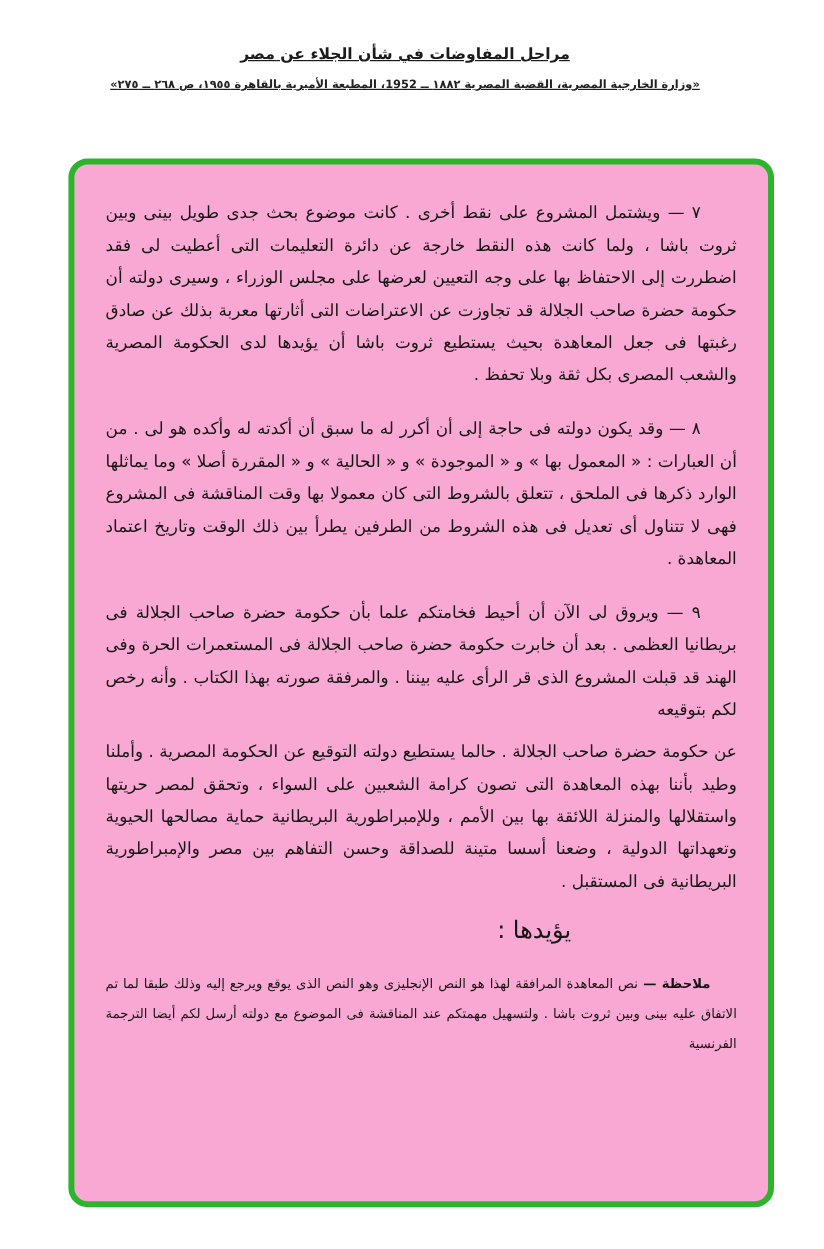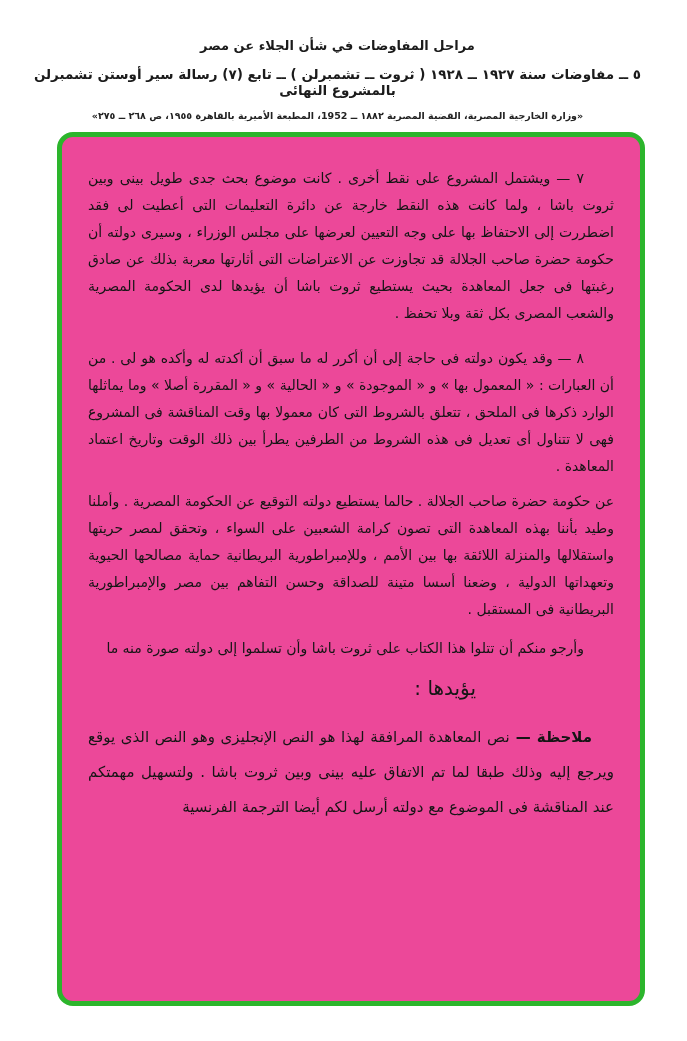--- a/index.html
+++ b/index.html
@@ -5,77 +5,76 @@
   * { margin:0; padding:0; box-sizing:border-box; }
   html,body { background:#ffffff; }
   body {
     width:687px; height:1041px;
     position:relative; overflow:hidden;
     font-family:"DejaVu Sans", sans-serif;
     color:#1b1b1b;
   }
   .header {
     position:absolute; top:38px; left:0; right:12px;
-    text-align:center; direction:rtl;
+    text-align:center; direction:rtl;text-decoration:underline;
   }
   .header .title    { font-size:13px;   font-weight:bold; }
   .header .subtitle { font-size:13.5px; font-weight:bold; margin-top:13px; }
   .header .source   { font-size:9.5px;  font-weight:bold; margin-top:12px; color:#222; }
 
   .doc-frame {
     position:absolute; left:57px; top:132px;
     width:588px; height:874px;
     border:5px solid #2cb52c;
     border-radius:16px;
-    background:#ec4899;
+    background:#f9a8d4;
   }
   .doc-content {
     position:absolute; top:0; left:0; right:0; bottom:0;
     padding:28px 26px 0 26px;
     direction:rtl;
     font-size:14px; line-height:27px;
     text-align:justify;
     color:#151515;
   }
   .para       { text-indent:30px; }
   .para + .para { margin-top:18px; }
   .para-cont  { margin-top:8px; }
   .closing    { margin-top:12px; text-indent:30px; text-align:right; }
   .signature  {
     margin-top:10px; padding-right:138px;
     display:flex; direction:rtl; align-items:baseline; gap:44px;
     font-size:20px; line-height:32px;
   }
   .footnote {
     margin-top:16px;
-    font-size:15px; line-height:35px;
+    font-size:11px; line-height:25px;
     text-align:justify; text-indent:22px;
   }
   .footnote .fn-label { font-weight:bold; }
 </style>
 </head>
 <body>
 
 <header class="header">
   <div class="title">مراحل المفاوضات في شأن الجلاء عن مصر</div>
-  <div class="subtitle">٥ ــ مفاوضات سنة ١٩٢٧ ــ ١٩٢٨ ( ثروت ــ تشمبرلن ) ــ تابع (٧) رسالة سير أوستن تشمبرلن بالمشروع النهائى</div>
   <div class="source">«وزارة الخارجية المصرية، القضية المصرية ١٨٨٢ ــ 1952، المطبعة الأميرية بالقاهرة ١٩٥٥، ص ٢٦٨ ــ ٢٧٥»</div>
 </header>
 
 <div class="doc-frame">
   <div class="doc-content">
 
     <div class="para">٧ — ويشتمل المشروع على نقط أخرى . كانت موضوع بحث جدى طويل بينى وبين ثروت باشا ، ولما كانت هذه النقط خارجة عن دائرة التعليمات التى أعطيت لى فقد اضطررت إلى الاحتفاظ بها على وجه التعيين لعرضها على مجلس الوزراء ، وسيرى دولته أن حكومة حضرة صاحب الجلالة قد تجاوزت عن الاعتراضات التى أثارتها معربة بذلك عن صادق رغبتها فى جعل المعاهدة بحيث يستطيع ثروت باشا أن يؤيدها لدى الحكومة المصرية والشعب المصرى بكل ثقة وبلا تحفظ .</div>
 
     <div class="para">٨ — وقد يكون دولته فى حاجة إلى أن أكرر له ما سبق أن أكدته له وأكده هو لى . من أن العبارات : « المعمول بها » و « الموجودة » و « الحالية » و « المقررة أصلا » وما يماثلها الوارد ذكرها فى الملحق ، تتعلق بالشروط التى كان معمولا بها وقت المناقشة فى المشروع فهى لا تتناول أى تعديل فى هذه الشروط من الطرفين يطرأ بين ذلك الوقت وتاريخ اعتماد المعاهدة .</div>
 
+    <div class="para">٩ — ويروق لى الآن أن أحيط فخامتكم علما بأن حكومة حضرة صاحب الجلالة فى بريطانيا العظمى . بعد أن خابرت حكومة حضرة صاحب الجلالة فى المستعمرات الحرة وفى الهند قد قبلت المشروع الذى قر الرأى عليه بيننا . والمرفقة صورته بهذا الكتاب . وأنه رخص لكم بتوقيعه</div>
 
     <div class="para-cont">عن حكومة حضرة صاحب الجلالة . حالما يستطيع دولته التوقيع عن الحكومة المصرية . وأملنا وطيد بأننا بهذه المعاهدة التى تصون كرامة الشعبين على السواء ، وتحقق لمصر حريتها واستقلالها والمنزلة اللائقة بها بين الأمم ، وللإمبراطورية البريطانية حماية مصالحها الحيوية وتعهداتها الدولية ، وضعنا أسسا متينة للصداقة وحسن التفاهم بين مصر والإمبراطورية البريطانية فى المستقبل .</div>
 
-    <div class="closing">وأرجو منكم أن تتلوا هذا الكتاب على ثروت باشا وأن تسلموا إلى دولته صورة منه ما</div>
 
     <div class="signature">
       <span>يؤيدها :</span>
     </div>
 
     <div class="footnote">
       <span class="fn-label">ملاحظة — </span>
       <span>نص المعاهدة المرافقة لهذا هو النص الإنجليزى وهو النص الذى يوقع ويرجع إليه وذلك طبقا لما تم الاتفاق عليه بينى وبين ثروت باشا . ولتسهيل مهمتكم عند المناقشة فى الموضوع مع دولته أرسل لكم أيضا الترجمة الفرنسية</span>
     </div>
 

